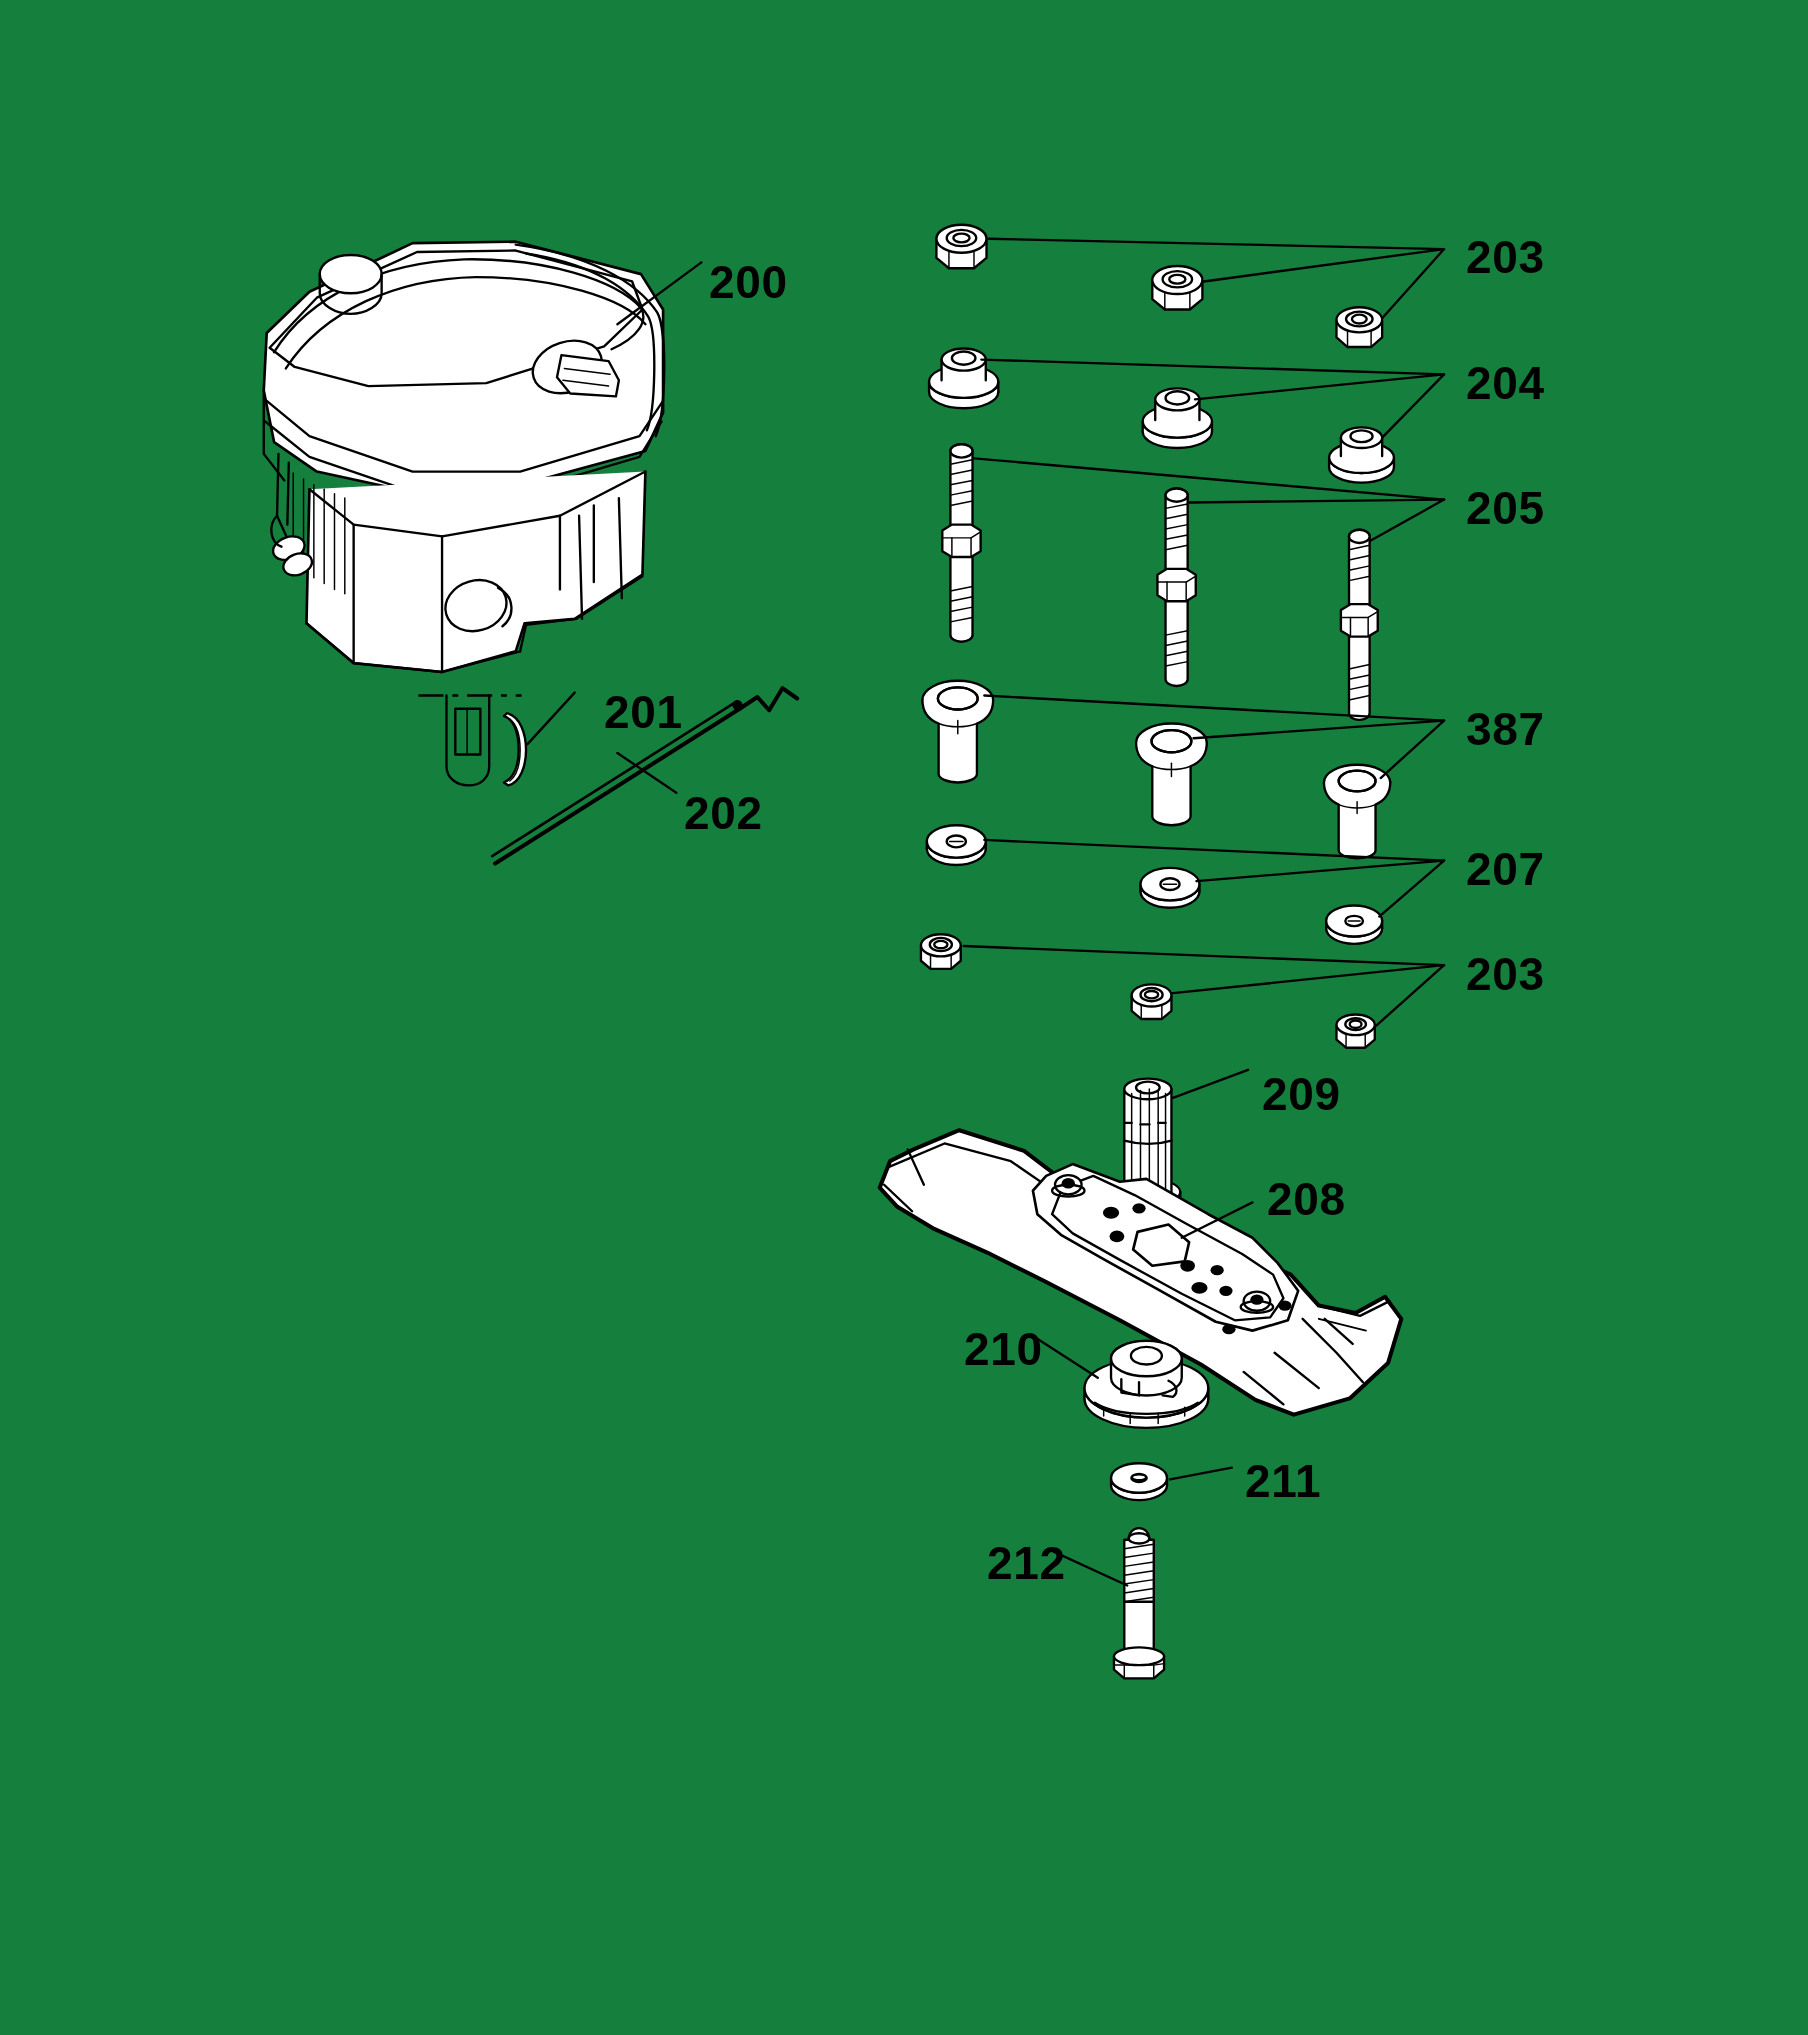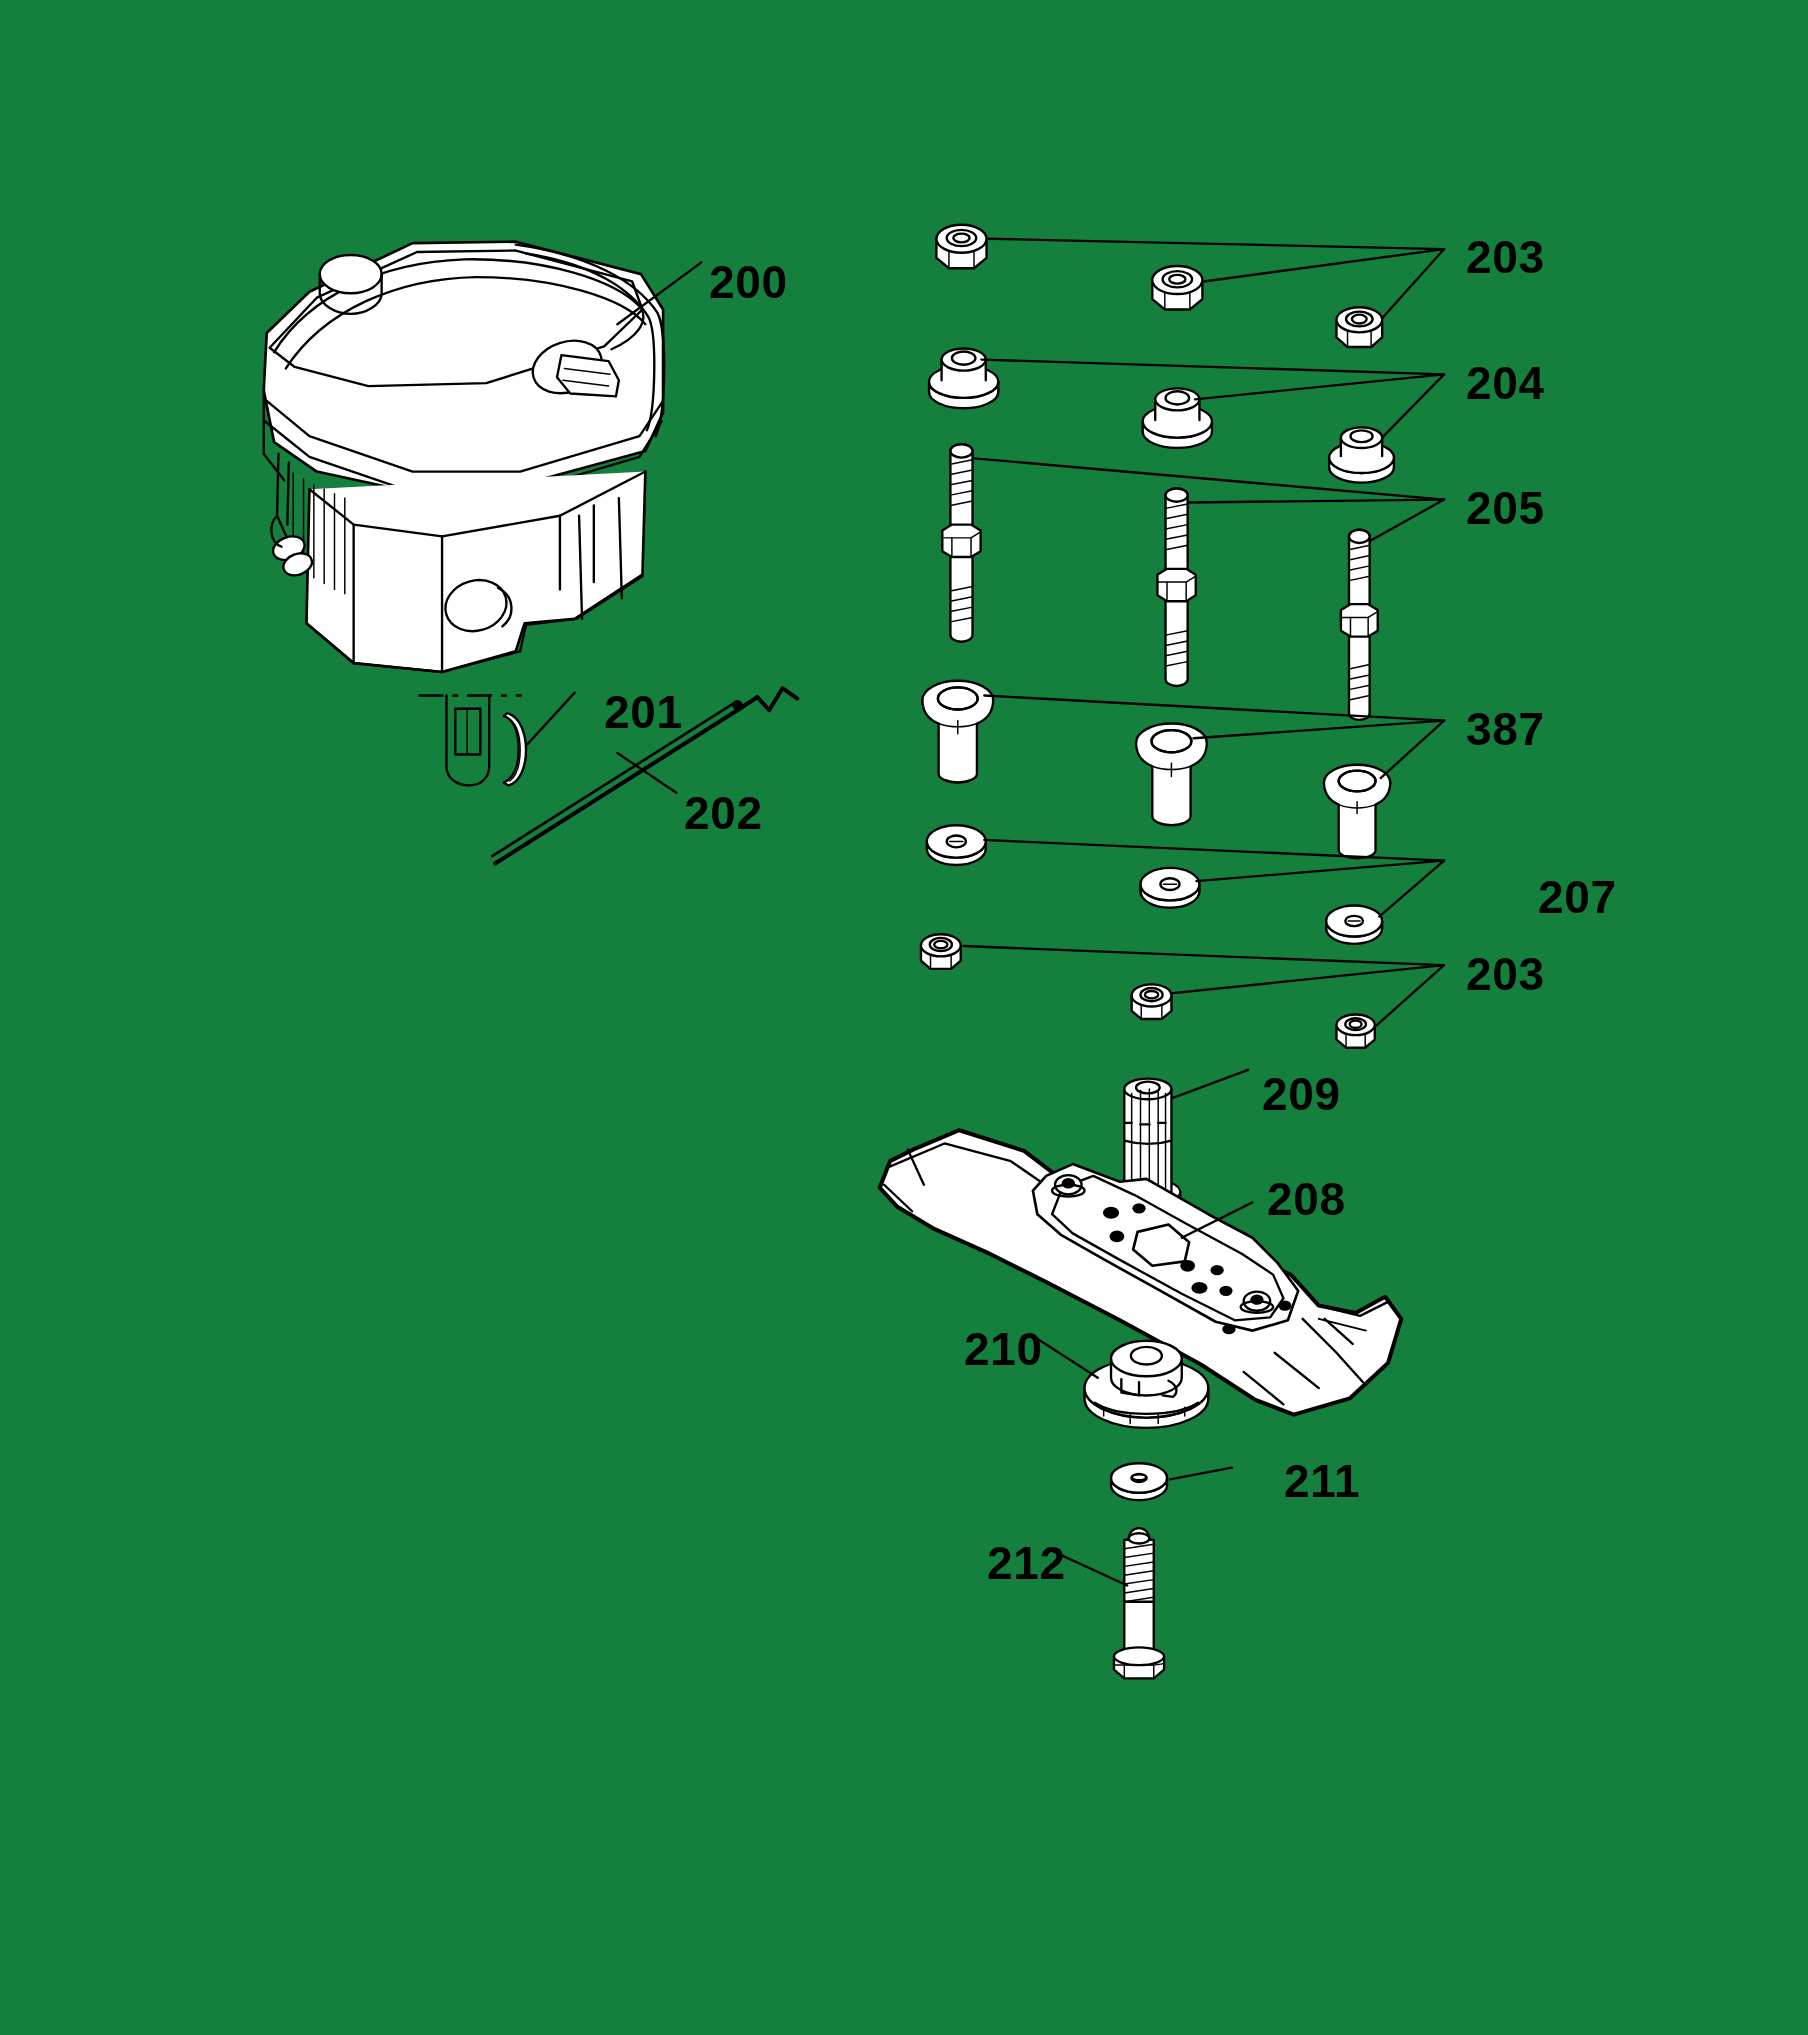--- a/index.html
+++ b/index.html
@@ -504,22 +504,22 @@
 
   </svg>
 
   <div class="lbl" style="left:709px;top:259px;">200</div>
   <div class="lbl" style="left:584px;top:689px;margin-left:20px;">201</div>
   <div class="lbl" style="left:684px;top:790px;">202</div>
   <div class="lbl" style="left:1466px;top:234px;">203</div>
   <div class="lbl" style="left:1466px;top:360px;">204</div>
   <div class="lbl" style="left:1466px;top:485px;">205</div>
   <div class="lbl" style="left:1466px;top:706px;">387</div>
-  <div class="lbl" style="left:1538px;top:846px;margin-top:28px;">207</div>
+  <div class="lbl" style="left:1466px;top:846px;">207</div>
   <div class="lbl" style="left:1466px;top:951px;">203</div>
   <div class="lbl" style="left:1262px;top:1064px;margin-top:7px;">209</div>
   <div class="lbl" style="left:1267px;top:1176px;">208</div>
   <div class="lbl" style="left:964px;top:1326px;">210</div>
-  <div class="lbl" style="left:1284px;top:1458px;text-align:center;">211</div>
+  <div class="lbl" style="left:1245px;top:1458px;text-align:center;">211</div>
   <div class="lbl" style="left:987px;top:1540px;">212</div>
 
 </div>
 
 
 </body></html>

